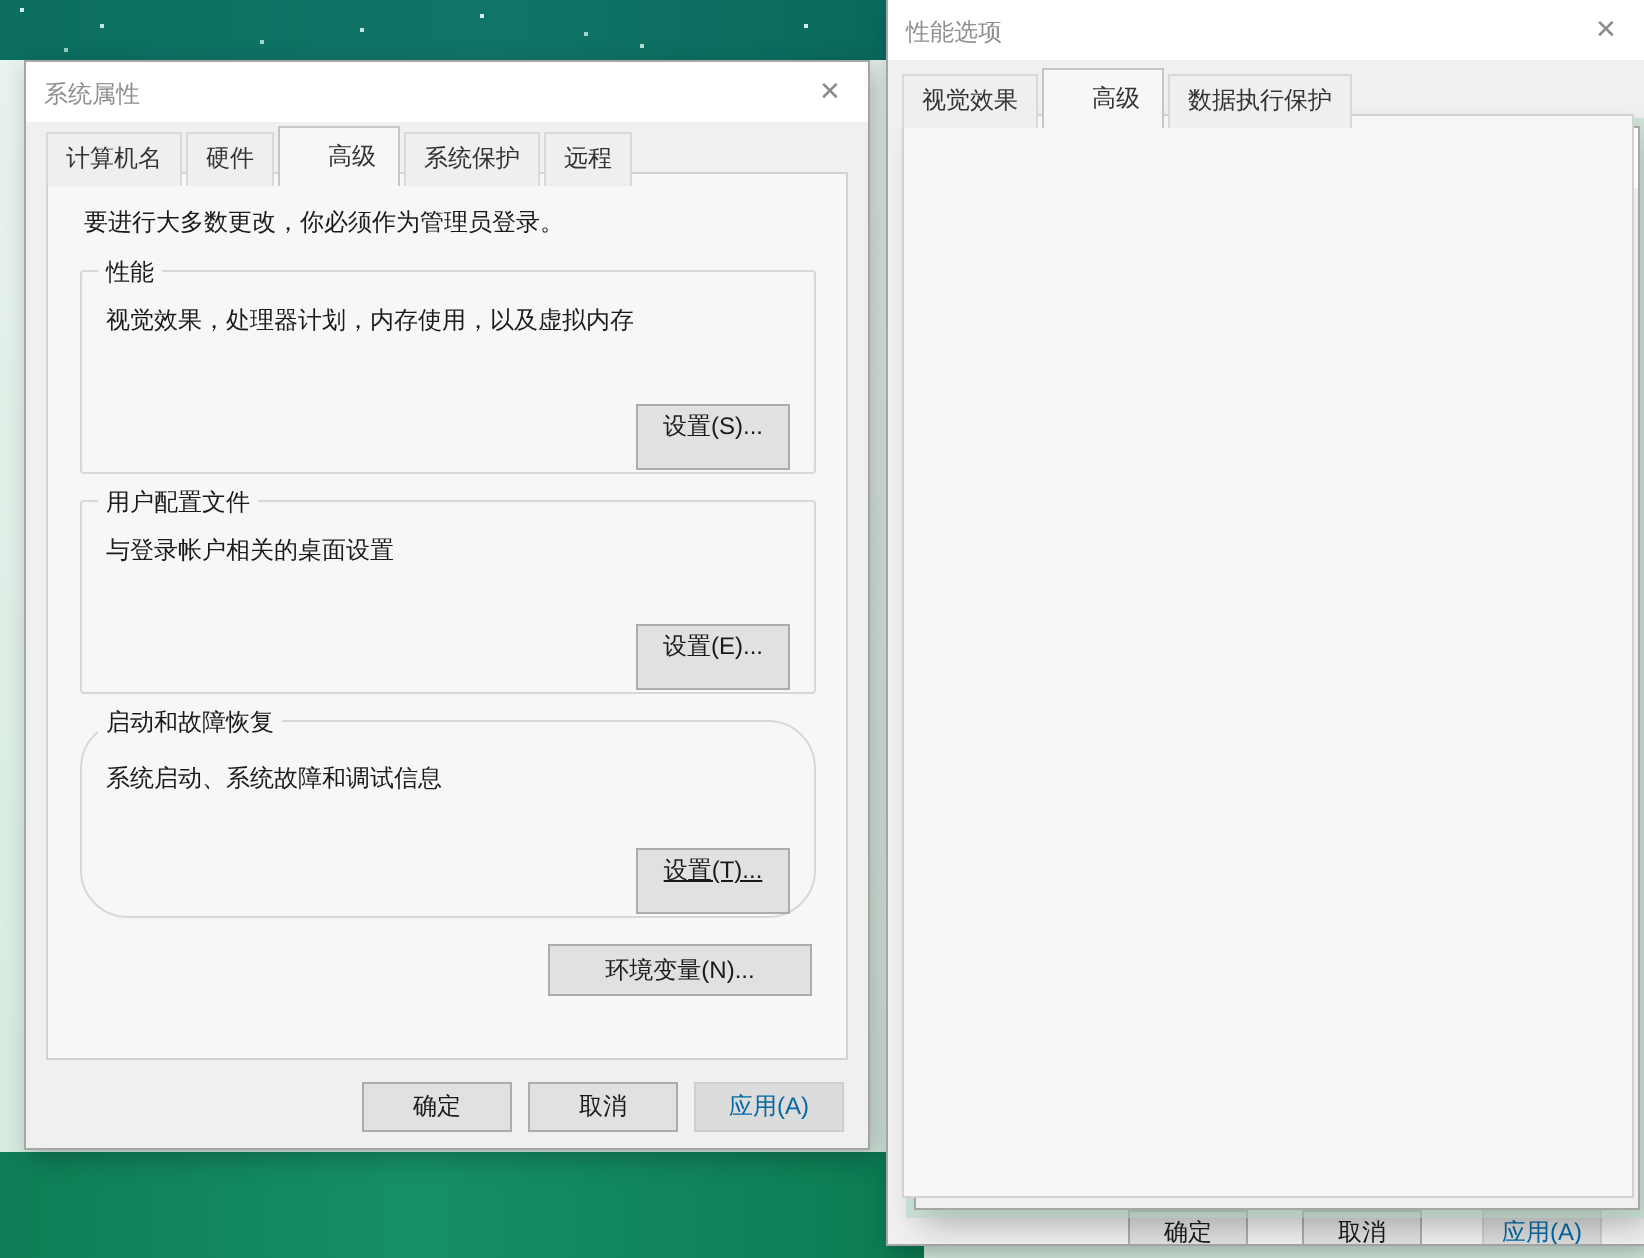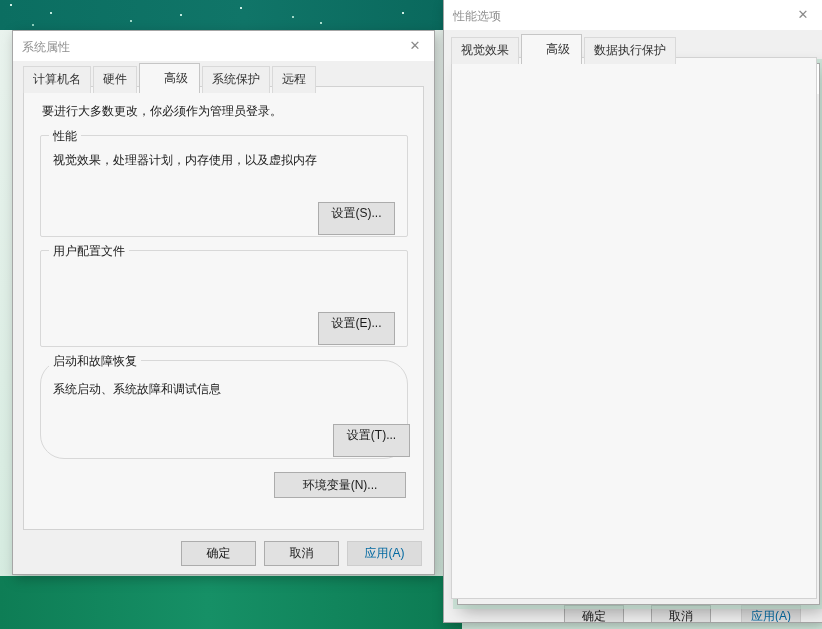--- a/index.html
+++ b/index.html
@@ -84,27 +84,28 @@
       <div class="lbl" style="left:18px;top:16px;">要进行大多数更改，你必须作为管理员登录。</div>
 
       <div class="group" style="left:16px;top:48px;width:366px;height:100px;">
         <span class="glabel onpage">性能</span>
         <div class="lbl" style="left:12px;top:16px;">视觉效果，处理器计划，内存使用，以及虚拟内存</div>
         <div class="btn" style="left:277px;top:66px;width:77px;">设置(S)...</div>
       </div>
 
       <div class="group" style="left:16px;top:163px;width:366px;height:95px;">
         <span class="glabel onpage">用户配置文件</span>
+        <div class="lbl" style="left:12px;top:16px;">与登录帐户相关的桌面设置</div>
         <div class="btn" style="left:277px;top:61px;width:77px;">设置(E)...</div>
       </div>
 
       <div class="group" style="left:16px;top:273px;width:366px;height:97px;border-radius:24px;">
         <span class="glabel onpage">启动和故障恢复</span>
         <div class="lbl" style="left:12px;top:20px;">系统启动、系统故障和调试信息</div>
-        <div class="btn" style="left:292px;top:63px;width:77px;">设置(T)...</div>
+        <div class="btn" style="left:277px;top:63px;width:77px;text-decoration:underline;">设置(T)...</div>
       </div>
 
       <div class="btn" style="left:250px;top:385px;width:132px;height:26px;line-height:24px;">环境变量(N)...</div>
     </div>
     <div class="btn" style="left:168px;top:510px;width:75px;height:25px;line-height:23px;">确定</div>
     <div class="btn" style="left:251px;top:510px;width:75px;height:25px;line-height:23px;">取消</div>
     <div class="btn disabled" style="left:334px;top:510px;width:75px;height:25px;line-height:23px;">应用(A)</div>
   </div>
 
   <div class="dlg" style="left:443px;top:0;width:378px;height:622px;overflow:hidden;border-top:none;">

